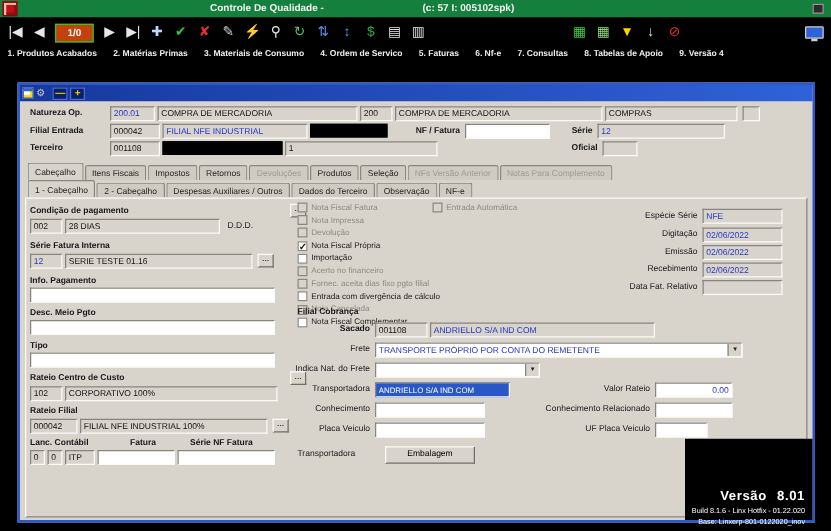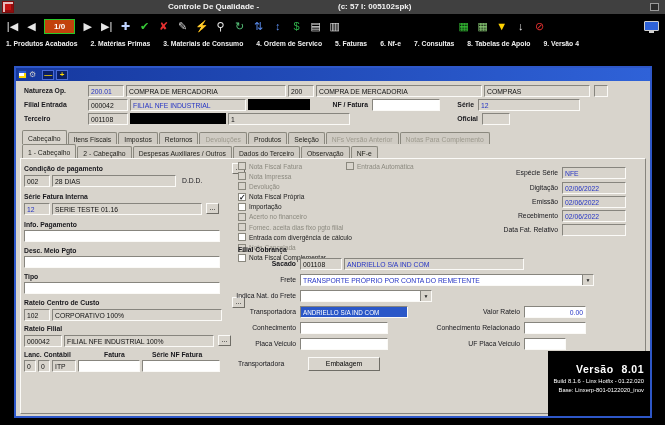--- a/index.html
+++ b/index.html
@@ -1,21 +1,21 @@
 <!DOCTYPE html>
 <html><head>
 <meta charset="utf-8">
 <style>
   * { box-sizing: border-box; margin: 0; padding: 0; }
   html,body { background:#000; }
   body { font-family:"Liberation Sans", sans-serif; }
   .screen { position:relative; width:665px; height:425px; background:#000; overflow:hidden; }
 
   
-  .titlebar { position:absolute; left:0; top:0; width:665px; height:14px; background:#404040; }
+  .titlebar { position:absolute; left:0; top:0; width:665px; height:14px; background:#15803d; }
   .app-logo { position:absolute; left:2px; top:1px; width:12px; height:12px; background:#c41212; border:1px solid #7d0b0b;
               box-shadow: inset 2px 2px 0 #e8baba, inset -2px -2px 0 #8f0e0e; }
   .app-title { position:absolute; left:168px; top:2px; font-size:8px; font-weight:bold; color:#f2f2f2; white-space:nowrap; }
   .app-session { position:absolute; left:338px; top:2px; font-size:8px; font-weight:bold; color:#f2f2f2; white-space:nowrap; }
   .corner-ico { position:absolute; right:6px; top:3px; width:9px; height:8px; border:1px solid #9a9a9a; background:#2b2b2b; }
 
   
   .toolbar { position:absolute; left:0; top:14px; width:665px; height:24px; background:#000;
              display:flex; align-items:center; padding:0 6px; gap:6px; }
   .ico-list { display:flex; align-items:center; gap:6px; }
@@ -83,21 +83,21 @@
   
   .dd { position:absolute; height:12px; background:#fff; border:1px solid; border-color:#87857e #fbfaf7 #fbfaf7 #87857e;
         display:flex; align-items:center; overflow:hidden; }
   .dd .dd-text { flex:1; font-size:6.8px; color:#2433c4; padding:0 2px; white-space:nowrap; overflow:hidden; }
   .dd .dd-arrow { flex:0 0 11px; height:100%; background:#d8d4cc; border-left:1px solid #87857e;
                   font-size:5px; line-height:10px; text-align:center; color:#222; cursor:default; }
 
   
   .version-panel { position:absolute; left:532px; top:283px; width:102px; height:65px; background:#000;
                    color:#fff; text-align:right; padding:12px 6px 0 0; }
-  .version-line1 { font-size:10.5px; font-weight:bold; letter-spacing:0.5px; }
+  .version-line1 { font-size:10.5px; font-weight:bold; letter-spacing:0.5px;margin-top:28px; }
   .version-line1 .vnum { margin-left:8px; }
   .version-small { font-size:5.8px; margin-top:3px; white-space:nowrap; }
 </style>
 </head>
 <body>
 
 <div class="screen">
 
   <div class="titlebar">
     <div class="app-logo"></div>

